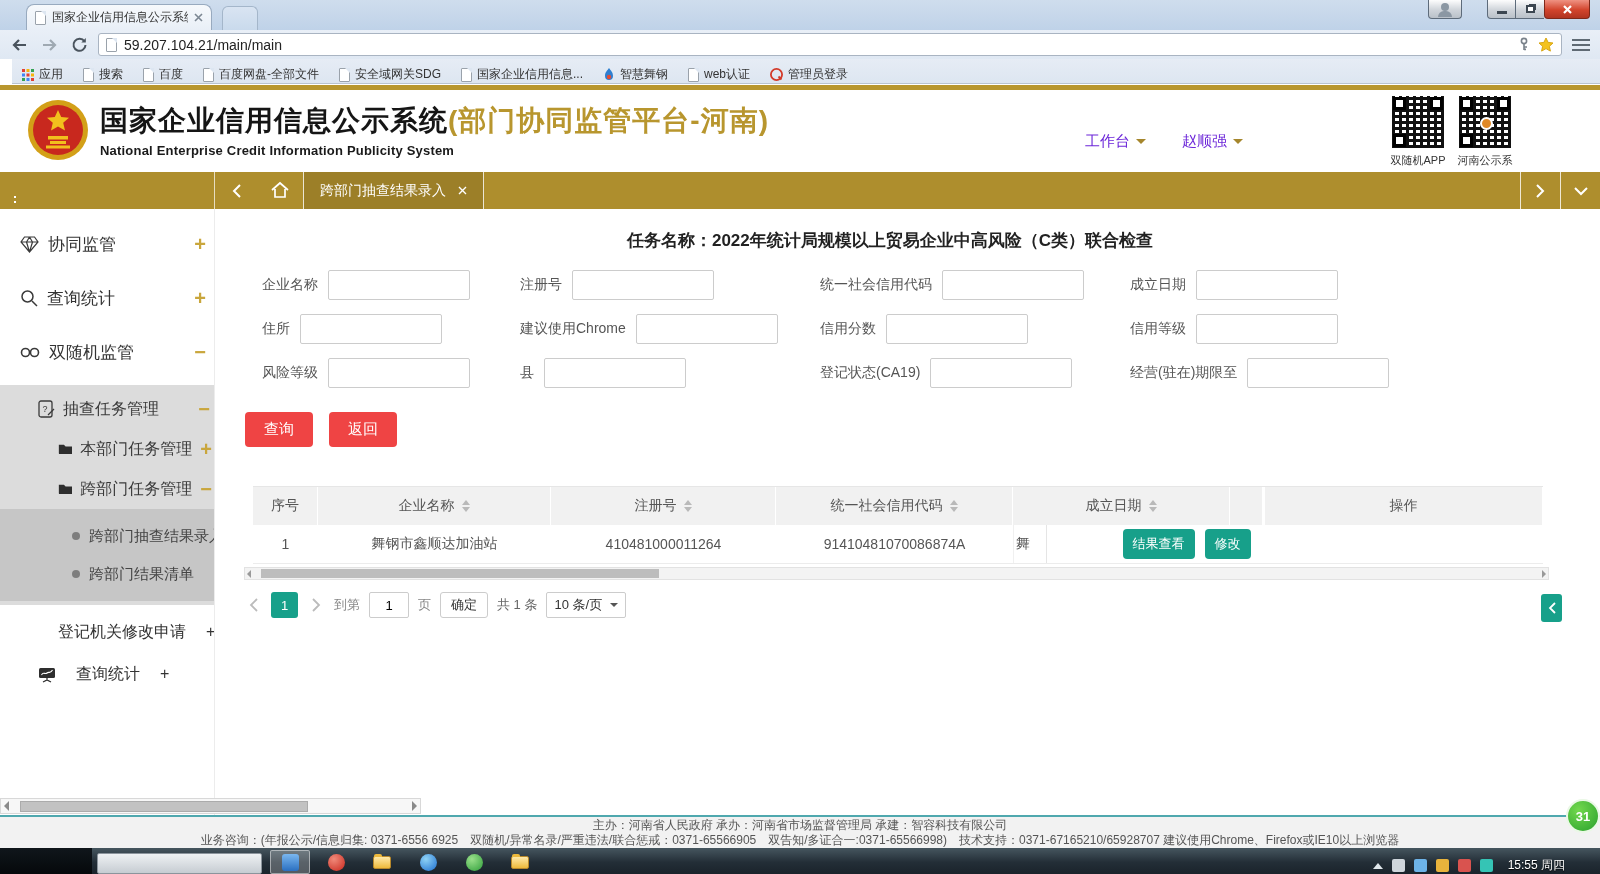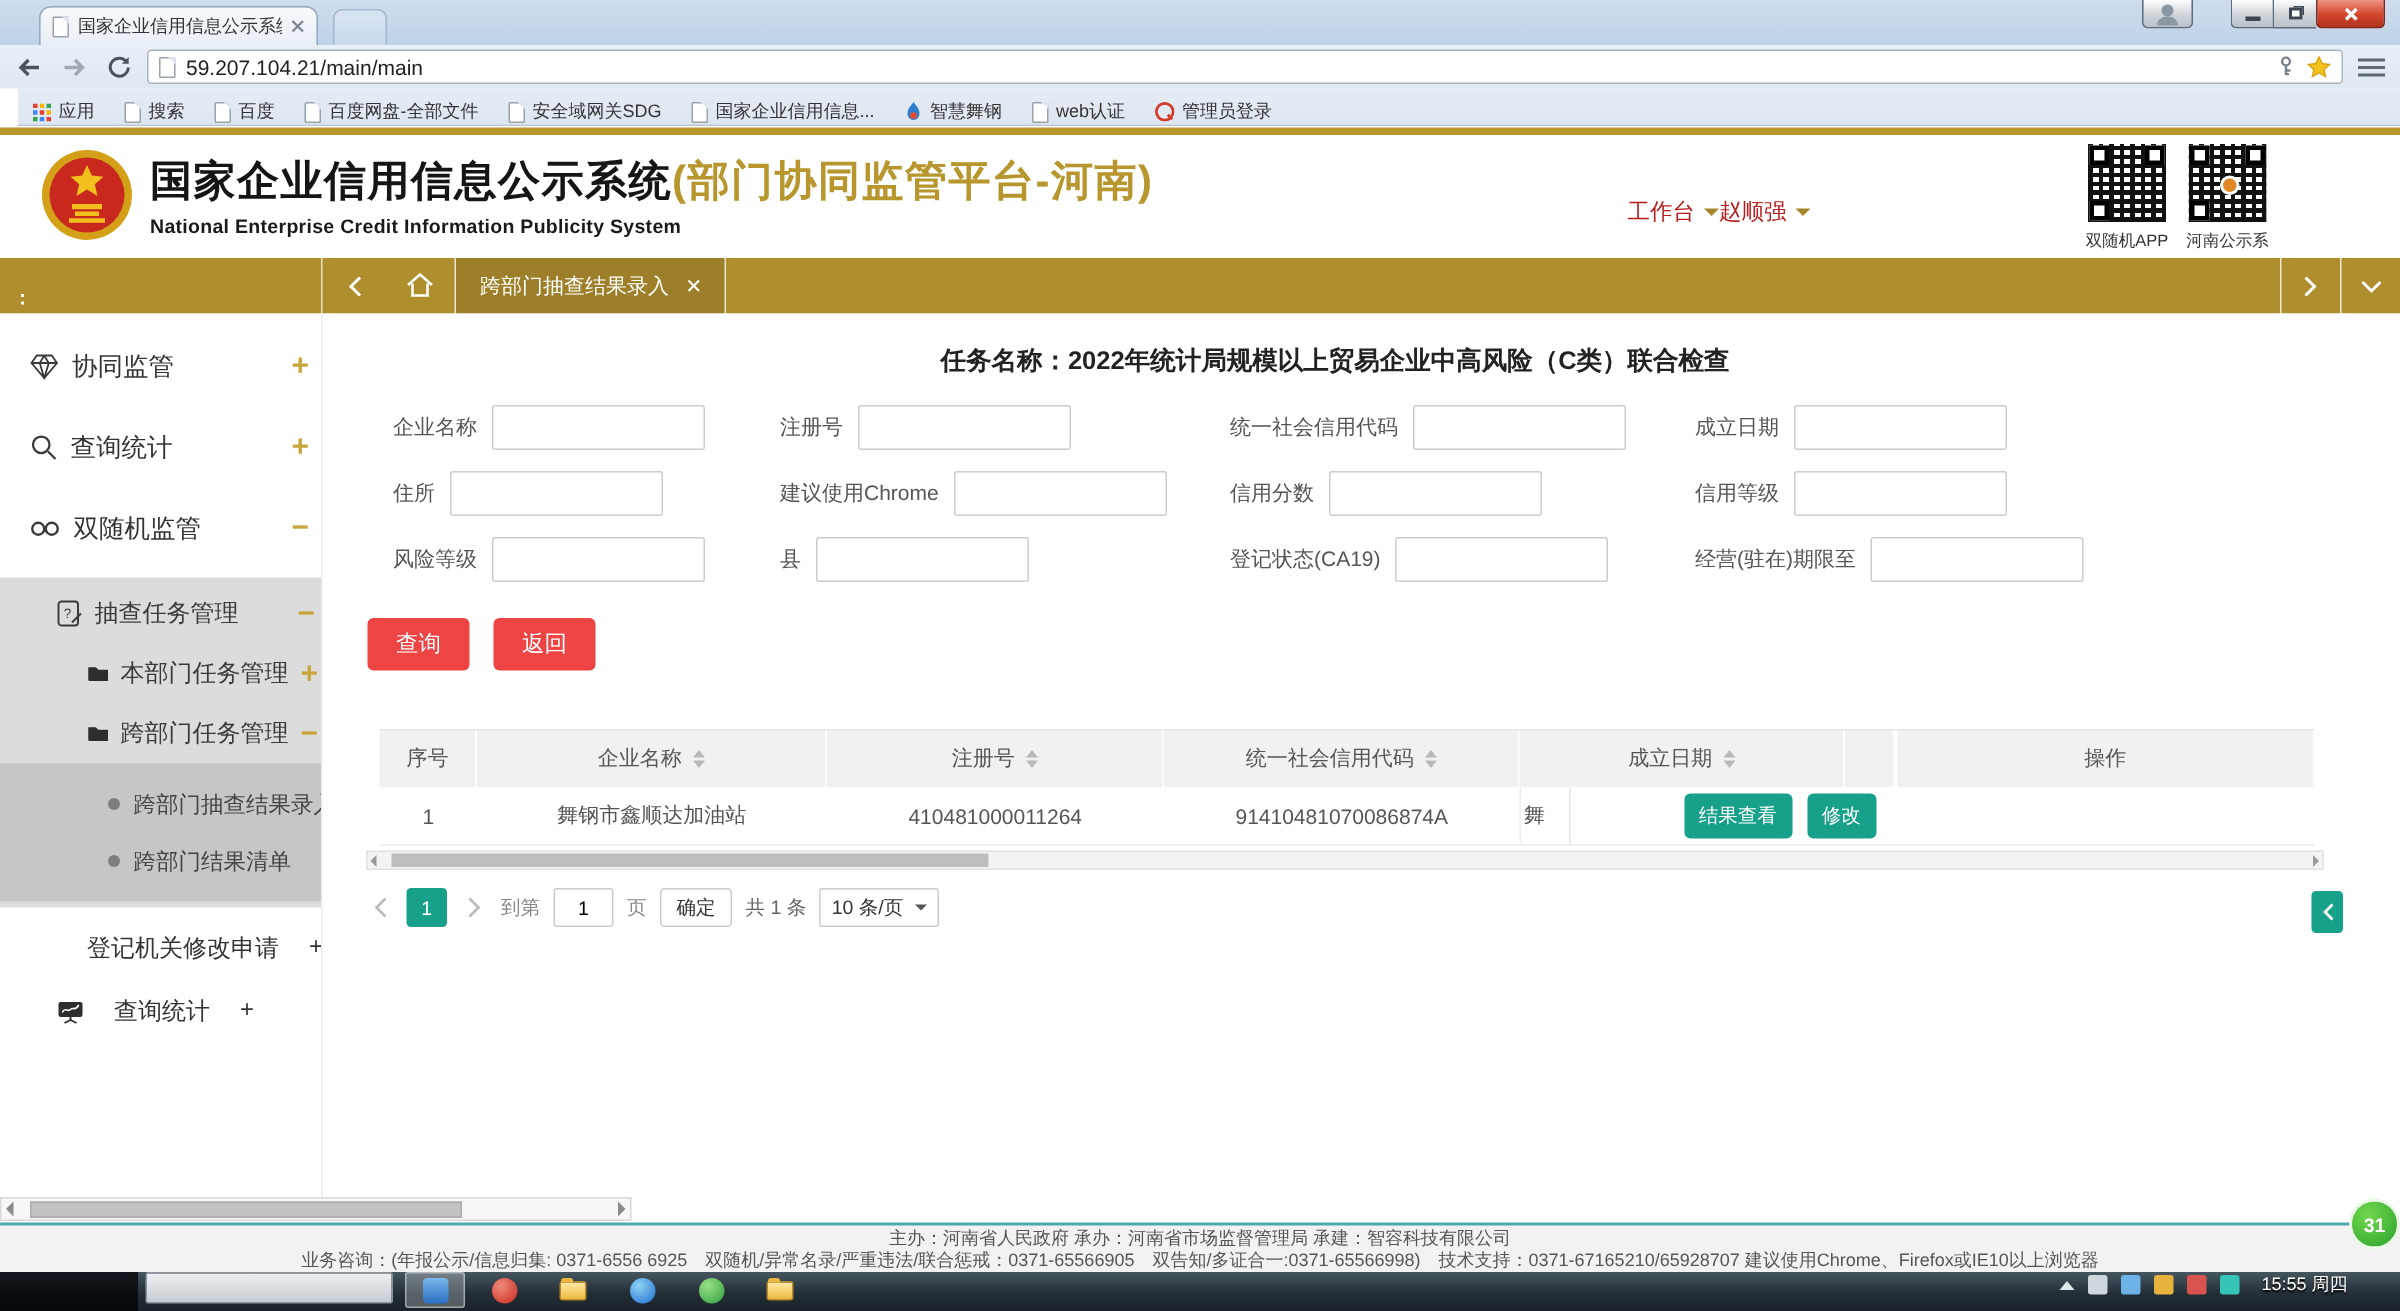--- a/index.html
+++ b/index.html
@@ -43,21 +43,21 @@
       border-color:#c3cdd8 #dde6f1 transparent transparent}
 
   
   .gold-strip{position:absolute;top:85px;left:0;right:0;height:5px;background:#B8962E}
   .site-header{position:absolute;top:90px;left:0;right:0;height:82px;background:#fff}
   .emblem{position:absolute;left:26px;top:8px}
   .title-wrap{position:absolute;left:100px;top:12px;white-space:nowrap}
   .title-cn{font-size:28px;font-weight:bold;color:#151515;letter-spacing:1px}
   .title-gold{color:#B8962E}
   .subtitle-en{font-size:13px;font-weight:bold;color:#1a1a1a;margin-top:3px;letter-spacing:.2px}
-  .hdr-menu{position:absolute;left:1085px;top:42px;display:flex;font-size:15px;color:#b91c1c}
+  .hdr-menu{position:absolute;left:1085px;top:42px;display:flex;gap:36px;font-size:15px;color:#6d28d9}
   .hdr-menu .item{display:flex;align-items:center;gap:6px}
   .caret{width:0;height:0;border:5px solid transparent;border-top-color:#A5862C;margin-top:5px}
   .qr-wrap{position:absolute;right:86px;top:3px;display:flex;gap:9px}
   .qr-box{width:58px}
   .qr{width:58px;height:58px;background:#fff;border:3px solid #fff;position:relative;overflow:hidden;
       background-image:repeating-linear-gradient(0deg,#111 0 3px,transparent 3px 6px),
                        repeating-linear-gradient(90deg,#111 0 3px,#fff 3px 7px)}
   .finder{position:absolute;width:13px;height:13px;border:3px solid #000;background:#fff}
   .f-tl{top:1px;left:1px}.f-tr{top:1px;right:1px}.f-bl{bottom:1px;left:1px}
   .qr-center-dot{position:absolute;left:21px;top:21px;width:13px;height:13px;border-radius:50%;background:#e08826;border:2px solid #fff}
@@ -145,21 +145,21 @@
 
   
   .footer{position:absolute;left:0;right:0;top:815px;height:33px;background:#f2f2f2;border-top:2px solid #4FA8AE;
       font-size:12px;color:#555;text-align:center;line-height:15px;padding-top:1px}
   .badge31{position:absolute;left:1566px;top:799px;width:34px;height:34px;border-radius:50%;
       background:radial-gradient(circle at 35% 30%,#72d84d,#2aa12e);border:2px solid #eaf8e6;color:#fff;
       font-size:13px;font-weight:bold;display:flex;align-items:center;justify-content:center;z-index:6}
 
   
   .taskbar{position:absolute;left:0;right:0;bottom:0;height:26px;background:linear-gradient(#46565f,#232e37 55%,#1a232b);
-      display:flex;align-items:flex-start;z-index:7}
+      display:flex;align-items:flex-end;z-index:7}
   .tb-start{width:92px;height:100%;background:linear-gradient(#10161b,#05080b)}
   .tb-winbtn{width:165px;height:21px;margin:0 5px;border-radius:2px;background:linear-gradient(#eef1f3,#c6ccd2);border:1px solid #8b949c}
   .tb-app{width:40px;height:24px;margin:0 3px;border-radius:2px;display:flex;align-items:center;justify-content:center}
   .tb-app.active{background:rgba(255,255,255,.25);border:1px solid rgba(255,255,255,.45)}
   .tb-ico{width:17px;height:17px;border-radius:3px}
   .round{border-radius:50%}
   .tb-folder{width:18px;height:13px;border-radius:2px;background:linear-gradient(#ffe9a8,#edb93c);border:1px solid #b8882a;position:relative}
   .tb-folder::before{content:"";position:absolute;top:-3px;left:0;width:8px;height:3px;background:#edb93c;border-radius:2px 2px 0 0}
   .tray{margin-left:auto;display:flex;align-items:center;gap:9px;padding-right:8px}
   .tray-tri{width:0;height:0;border-left:5px solid transparent;border-right:5px solid transparent;border-bottom:6px solid #dfe6ea}

